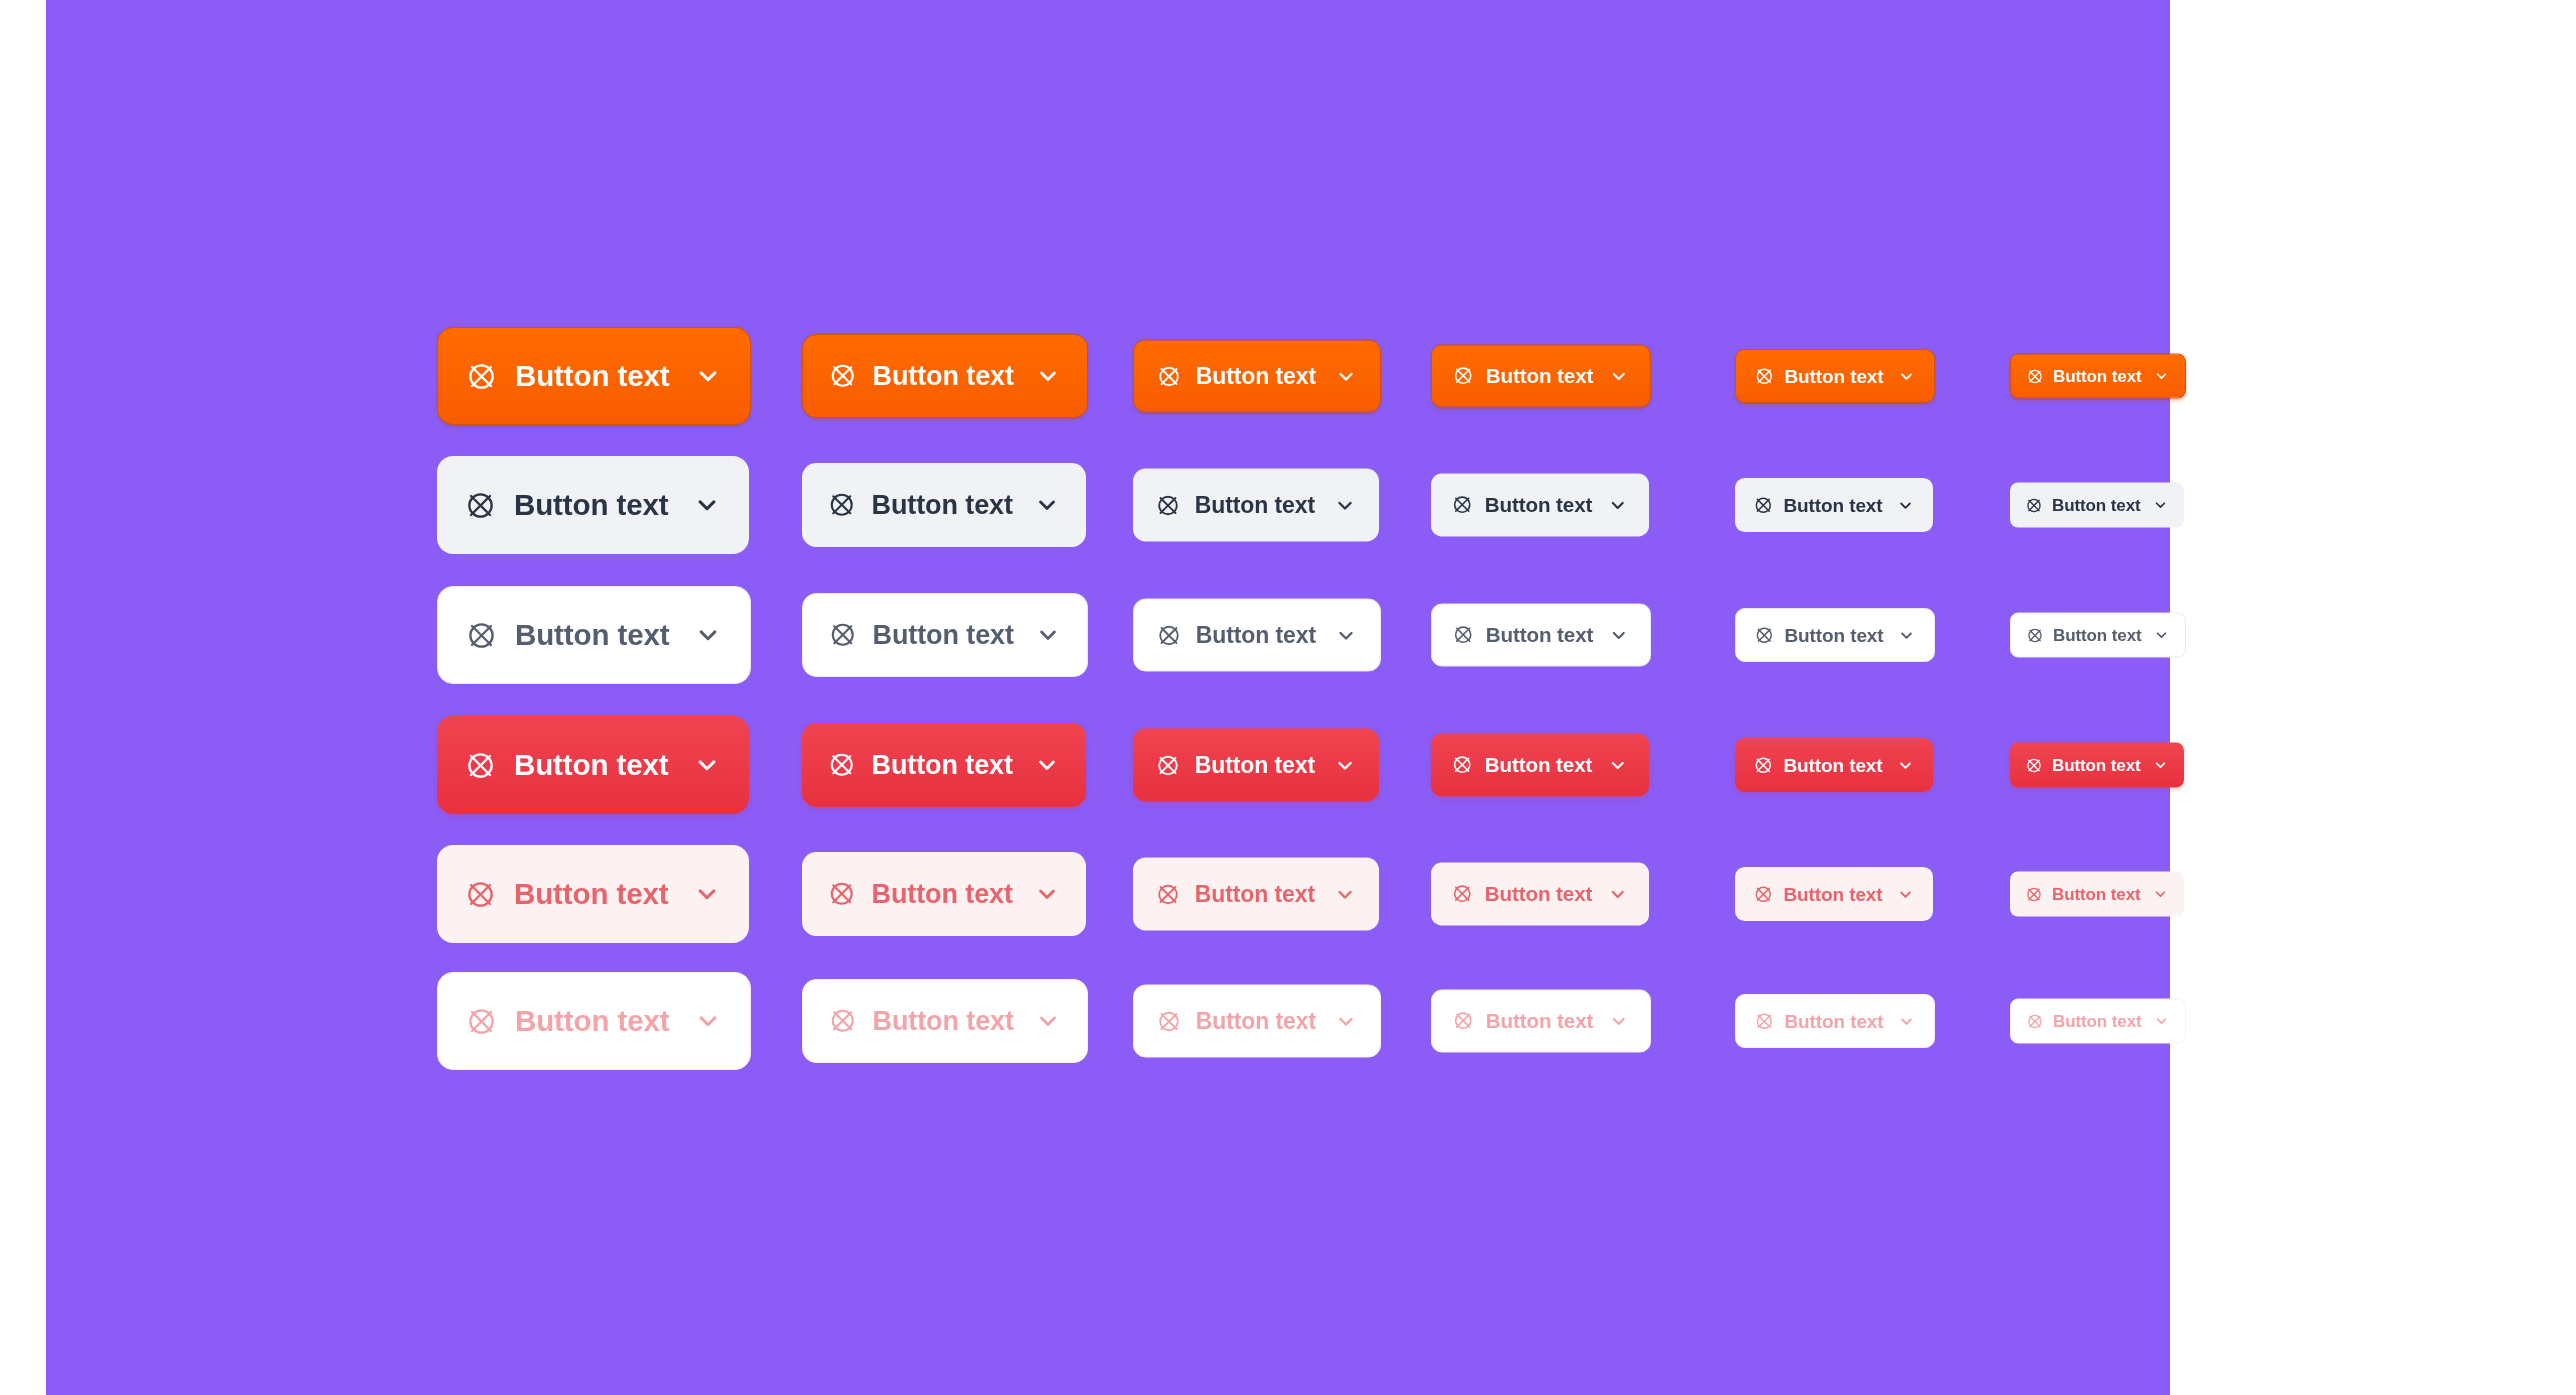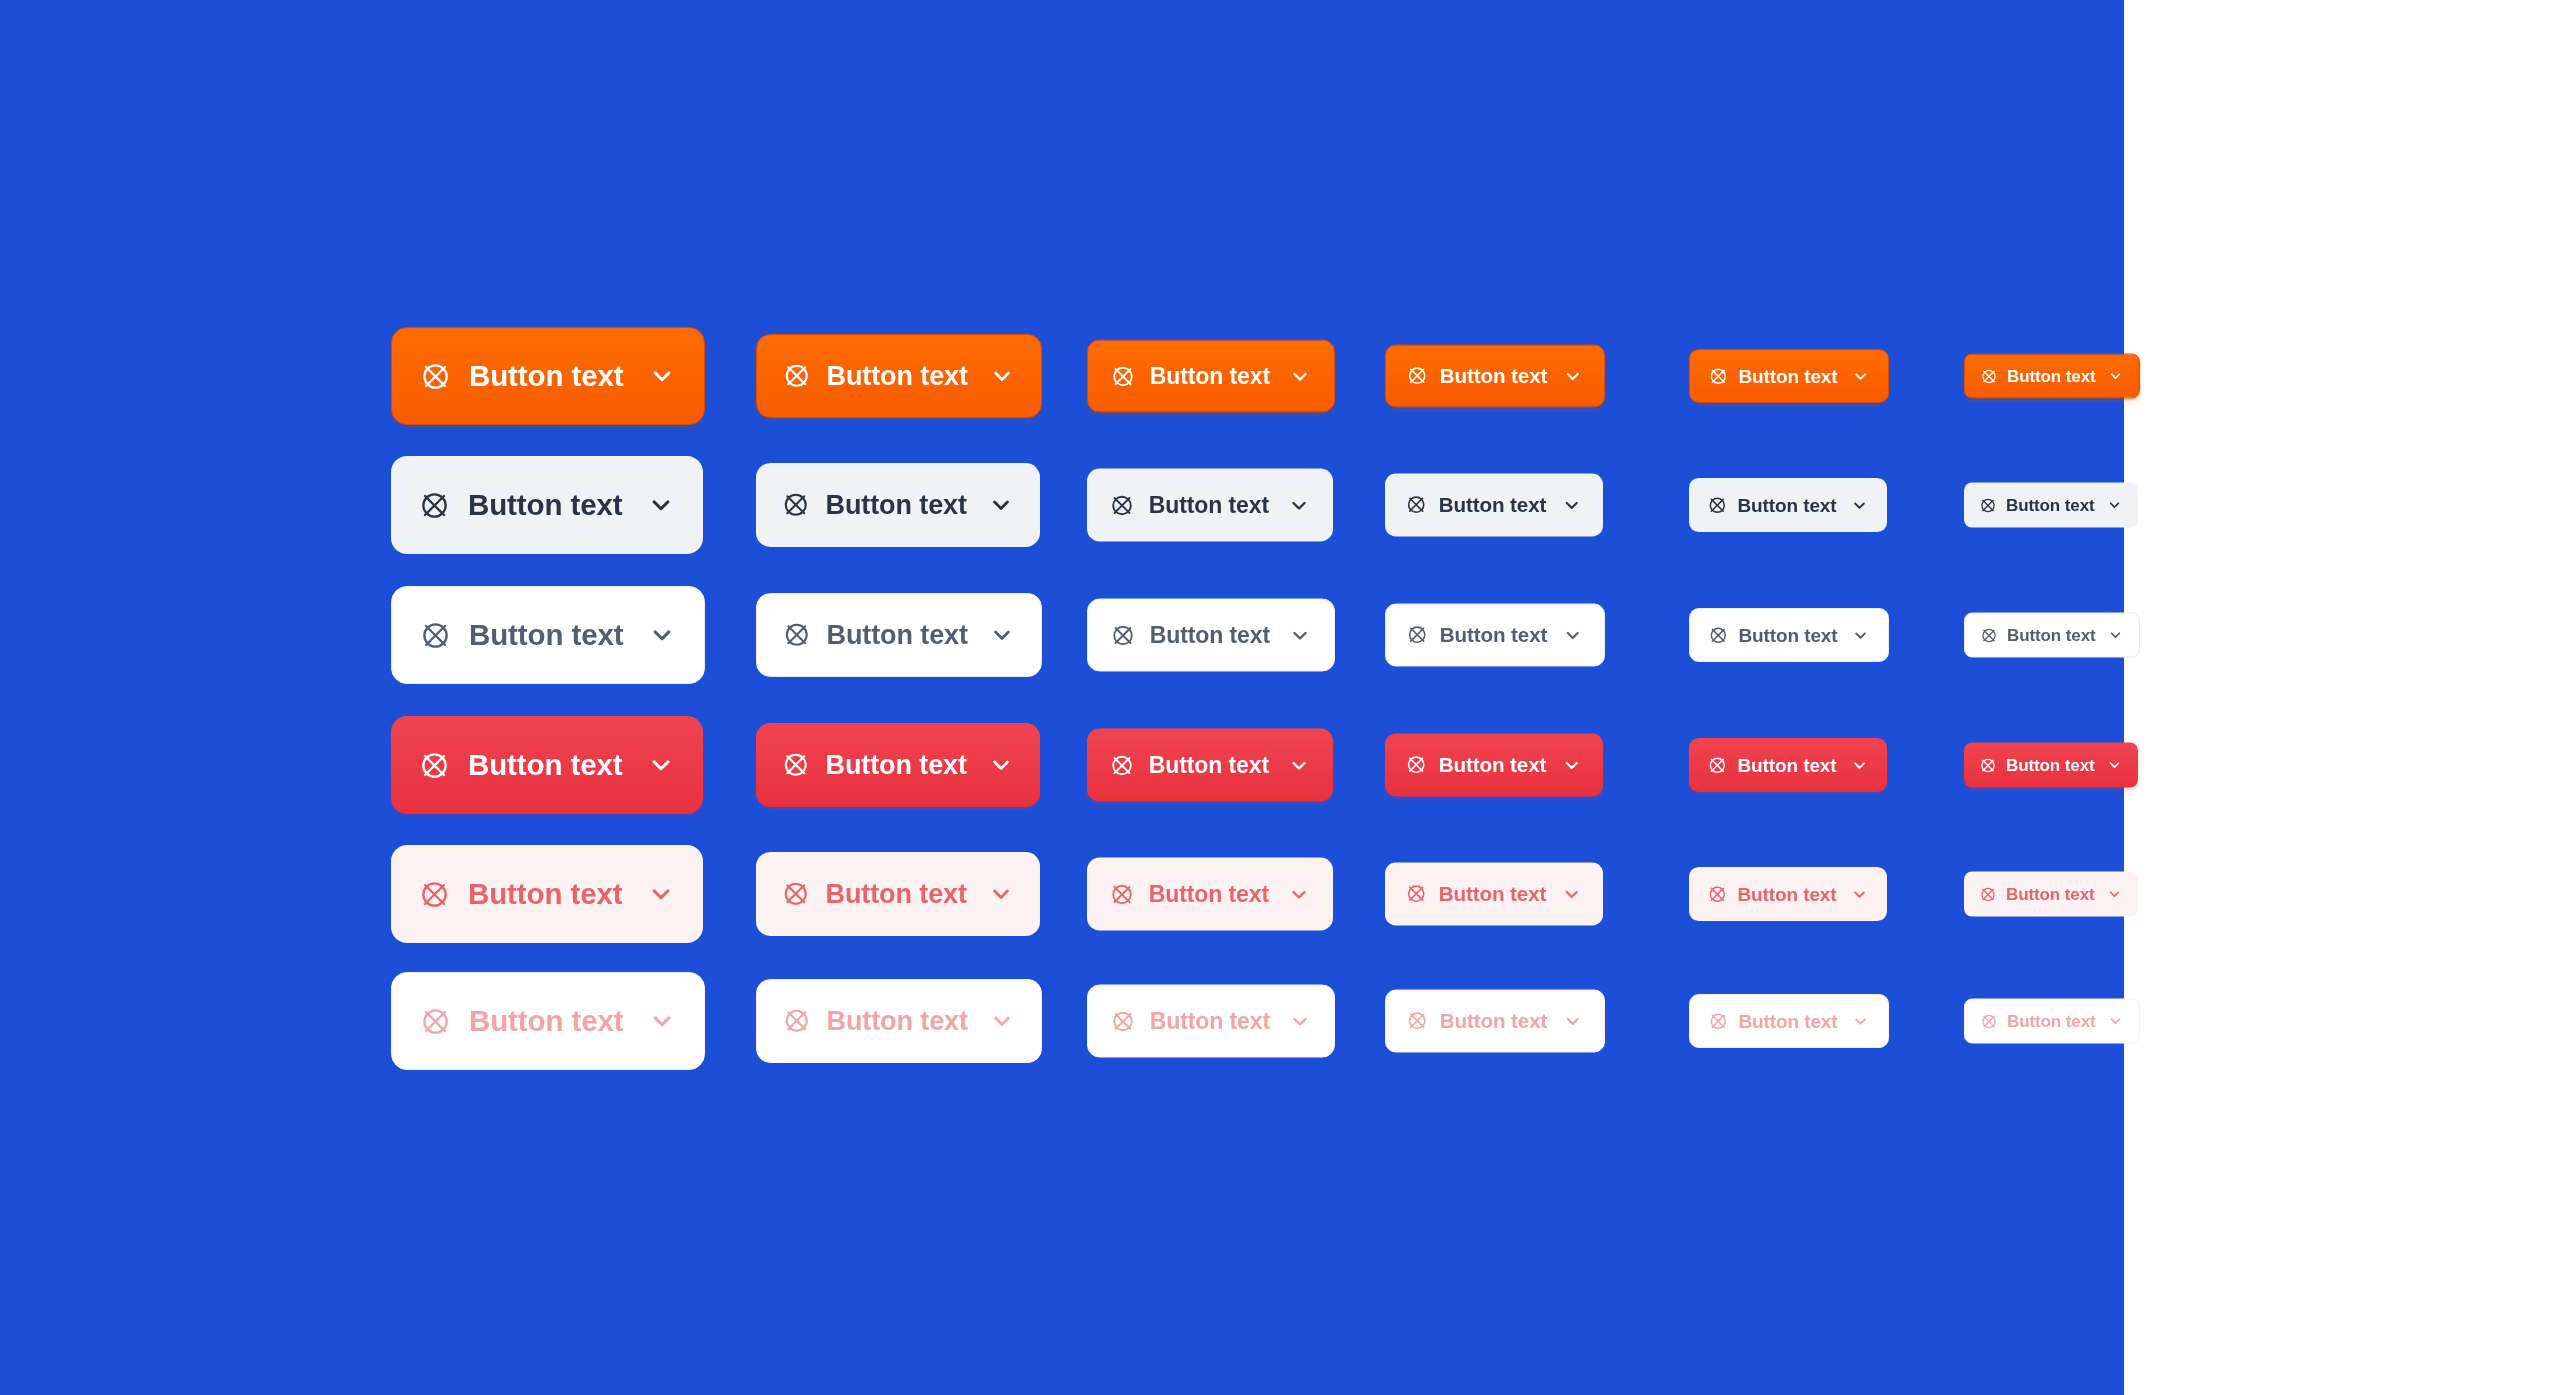--- a/index.html
+++ b/index.html
@@ -9,21 +9,22 @@
     width: 2576px; height: 1395px;
     background: #ffffff;
     font-family: "Liberation Sans", "DejaVu Sans", sans-serif;
     overflow: hidden;
   }
 
   #stage {
     position: relative;
     width: 2124px;
     height: 1395px;
-    background: #1d4ed8;
+    background: #8b5cf6;
+    margin-left: 46px;
   }
 
   .btn-row {
     position: absolute;
     left: 0;
     width: 2576px;
     height: 0;
   }
 
   

